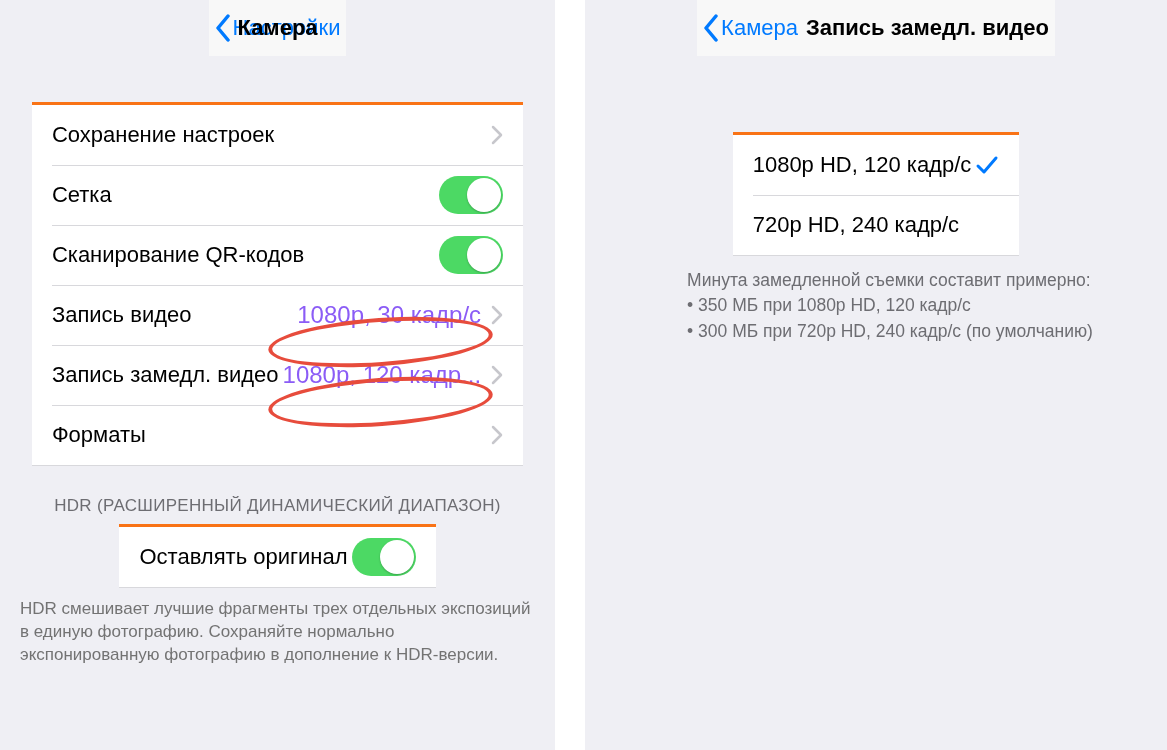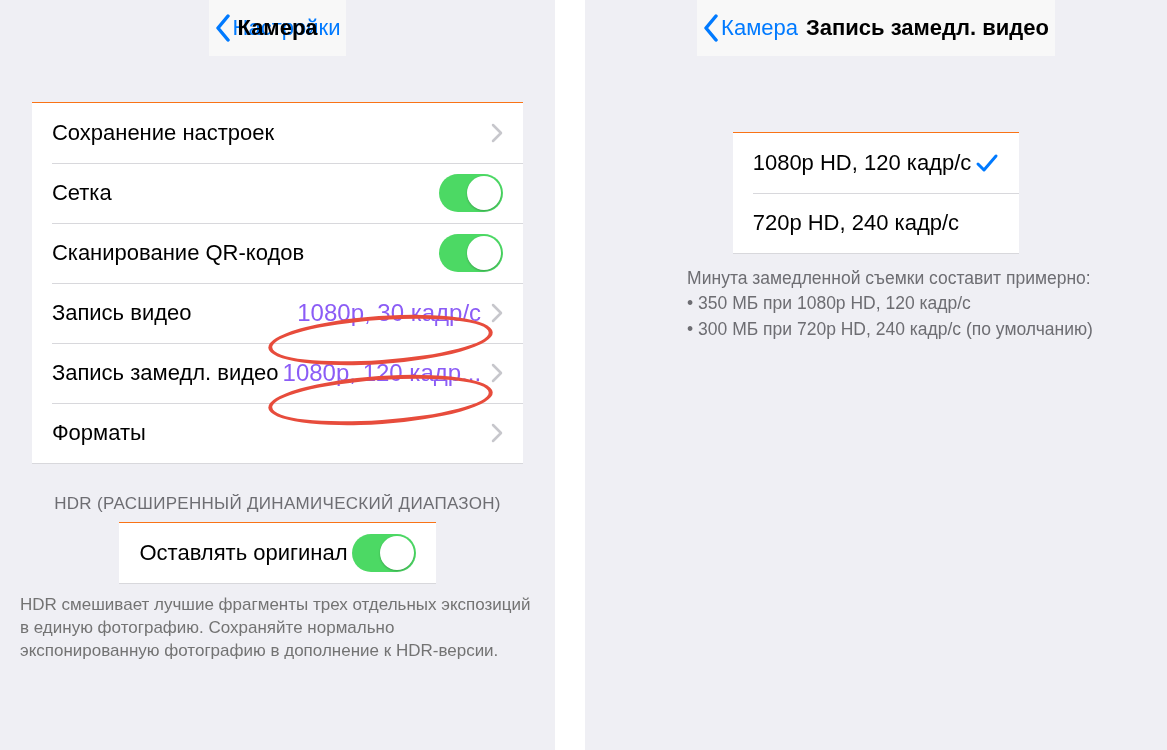--- a/index.html
+++ b/index.html
@@ -58,21 +58,21 @@
     left: 50%;
     transform: translateX(-50%);
     margin: 0;
   }
 
   .spacer-top { height: 46px; background: #efeff4; }
   .spacer-top-r { height: 76px; background: #efeff4; }
 
   .group {
     background: #fff;
-    border-top: 1px solid #f97316;
+    border-top: 3px solid #f97316;
     border-bottom: 1px solid #d8d8dc;
   }
   .row {
     position: relative;
     display: flex;
     align-items: center;
     min-height: 60px;
     padding: 0 20px;
     font-size: 22px;
     color: #000;

